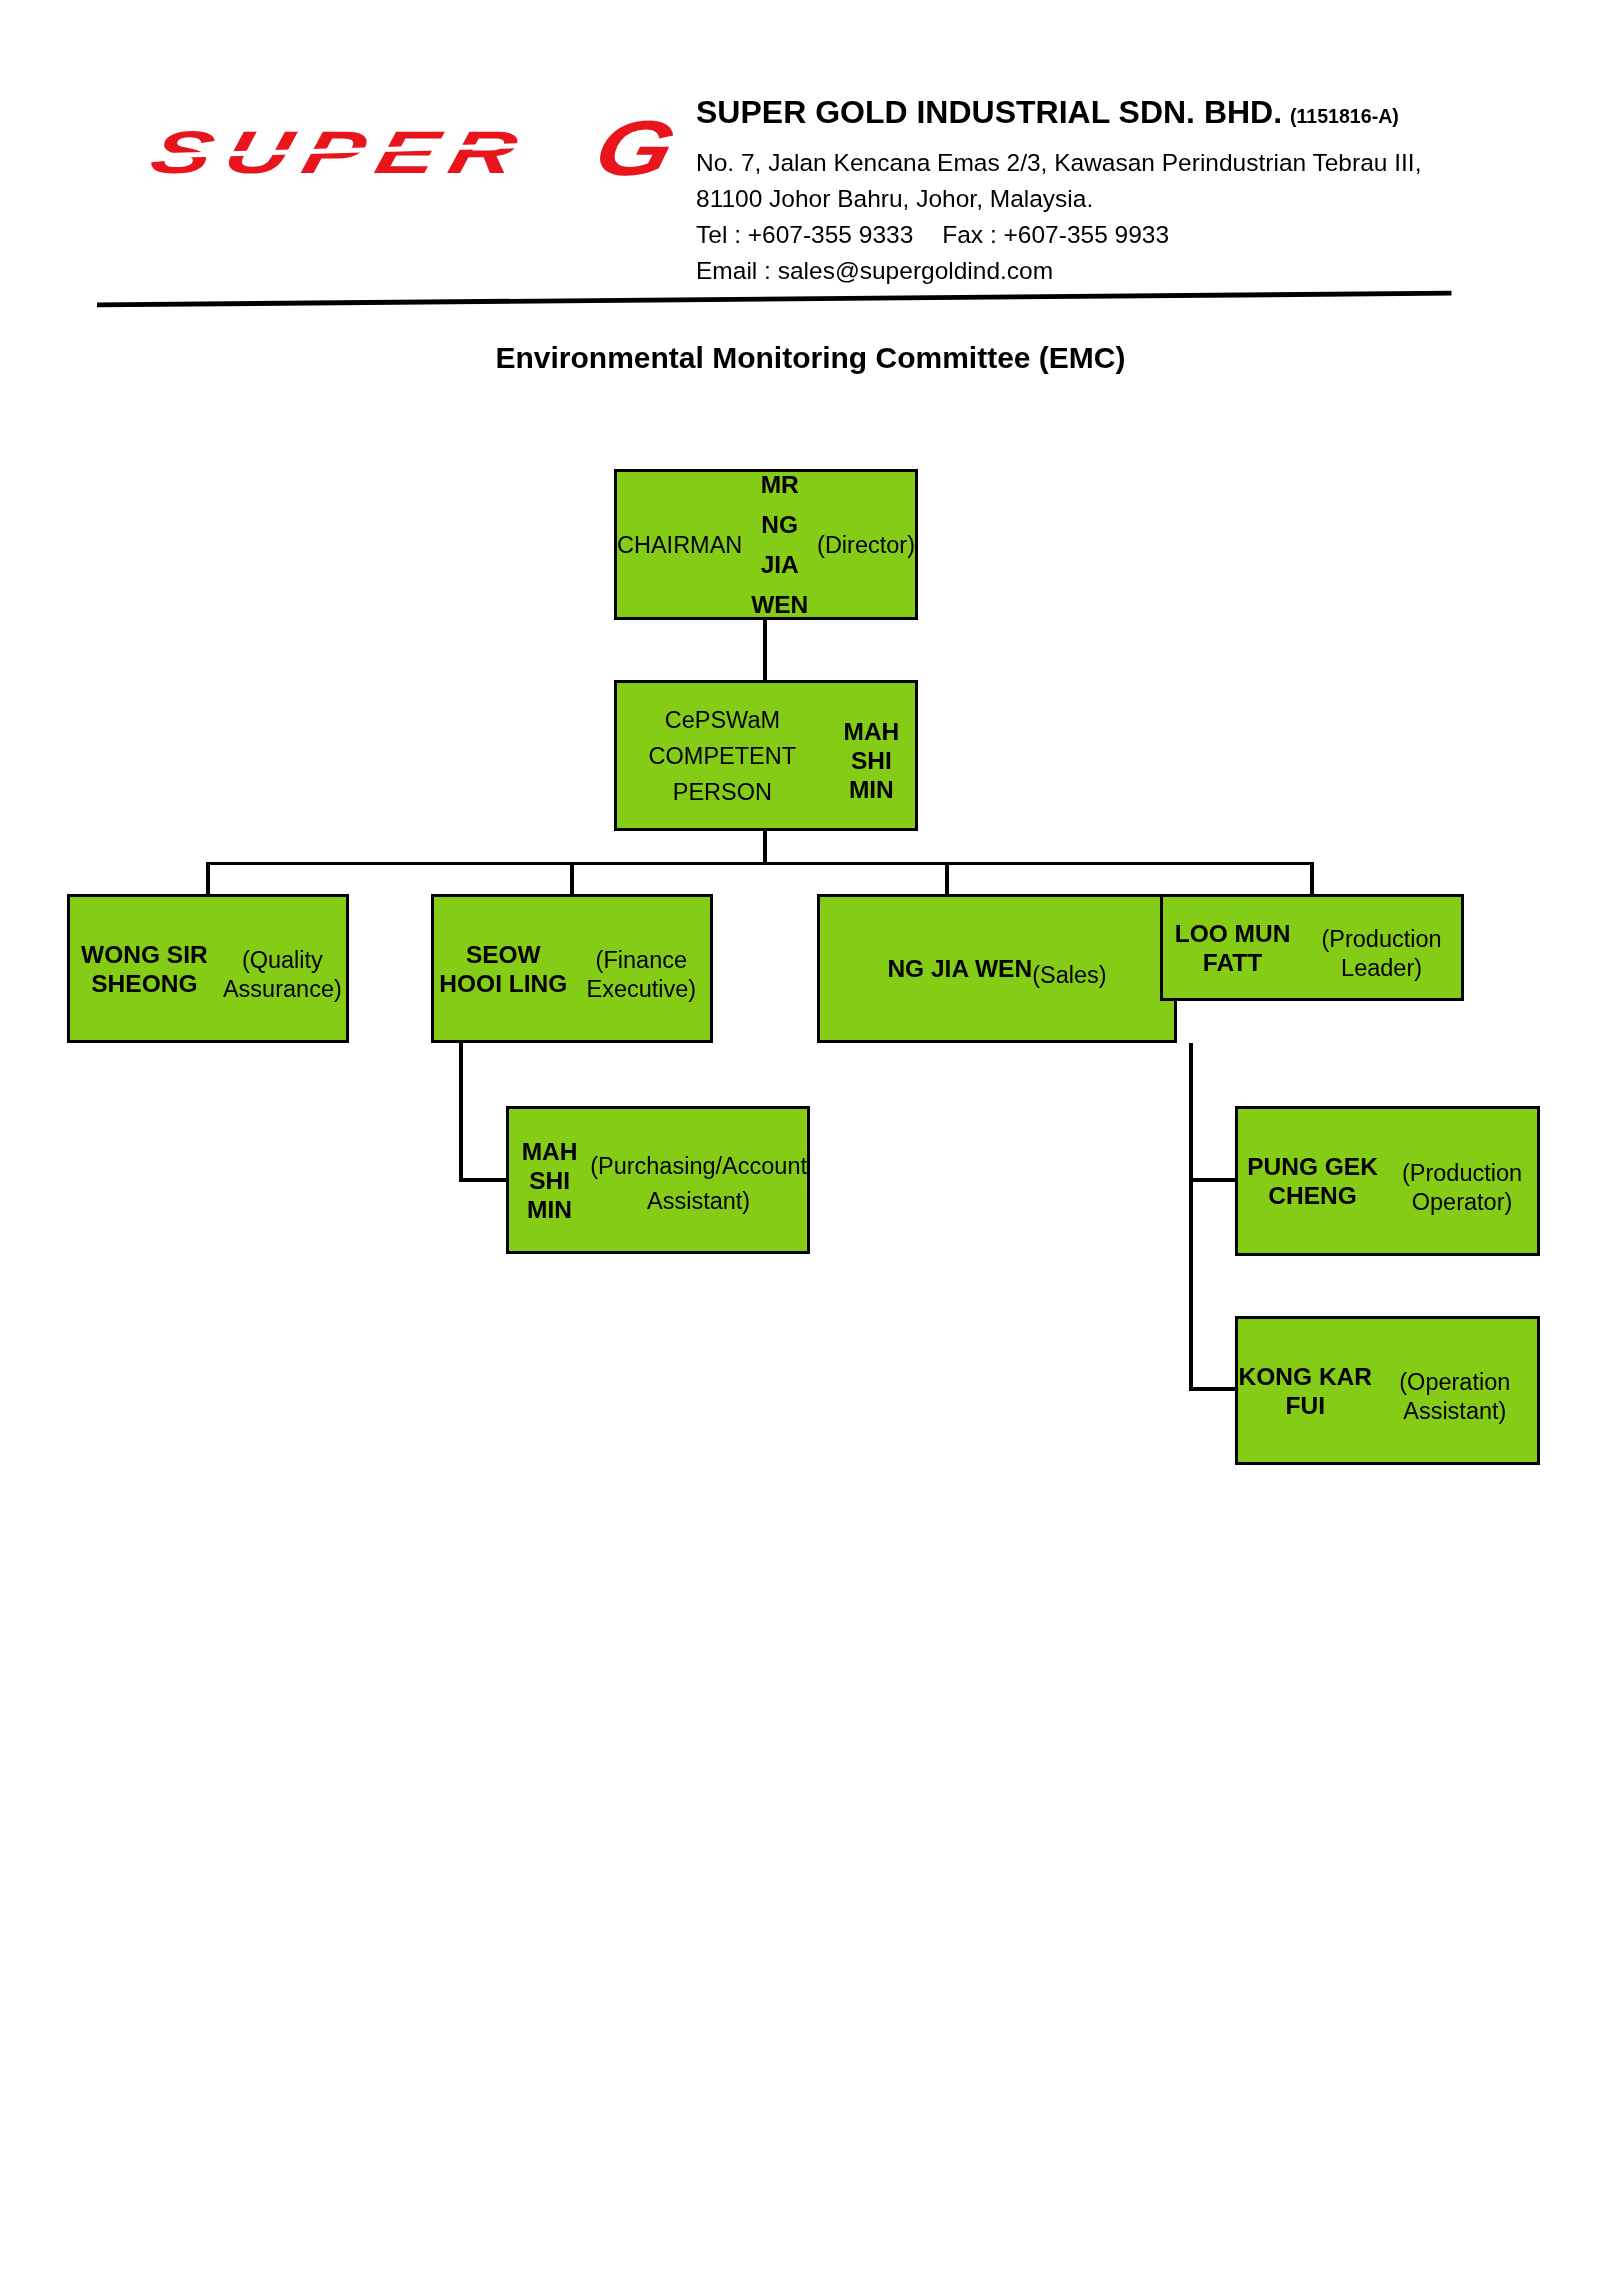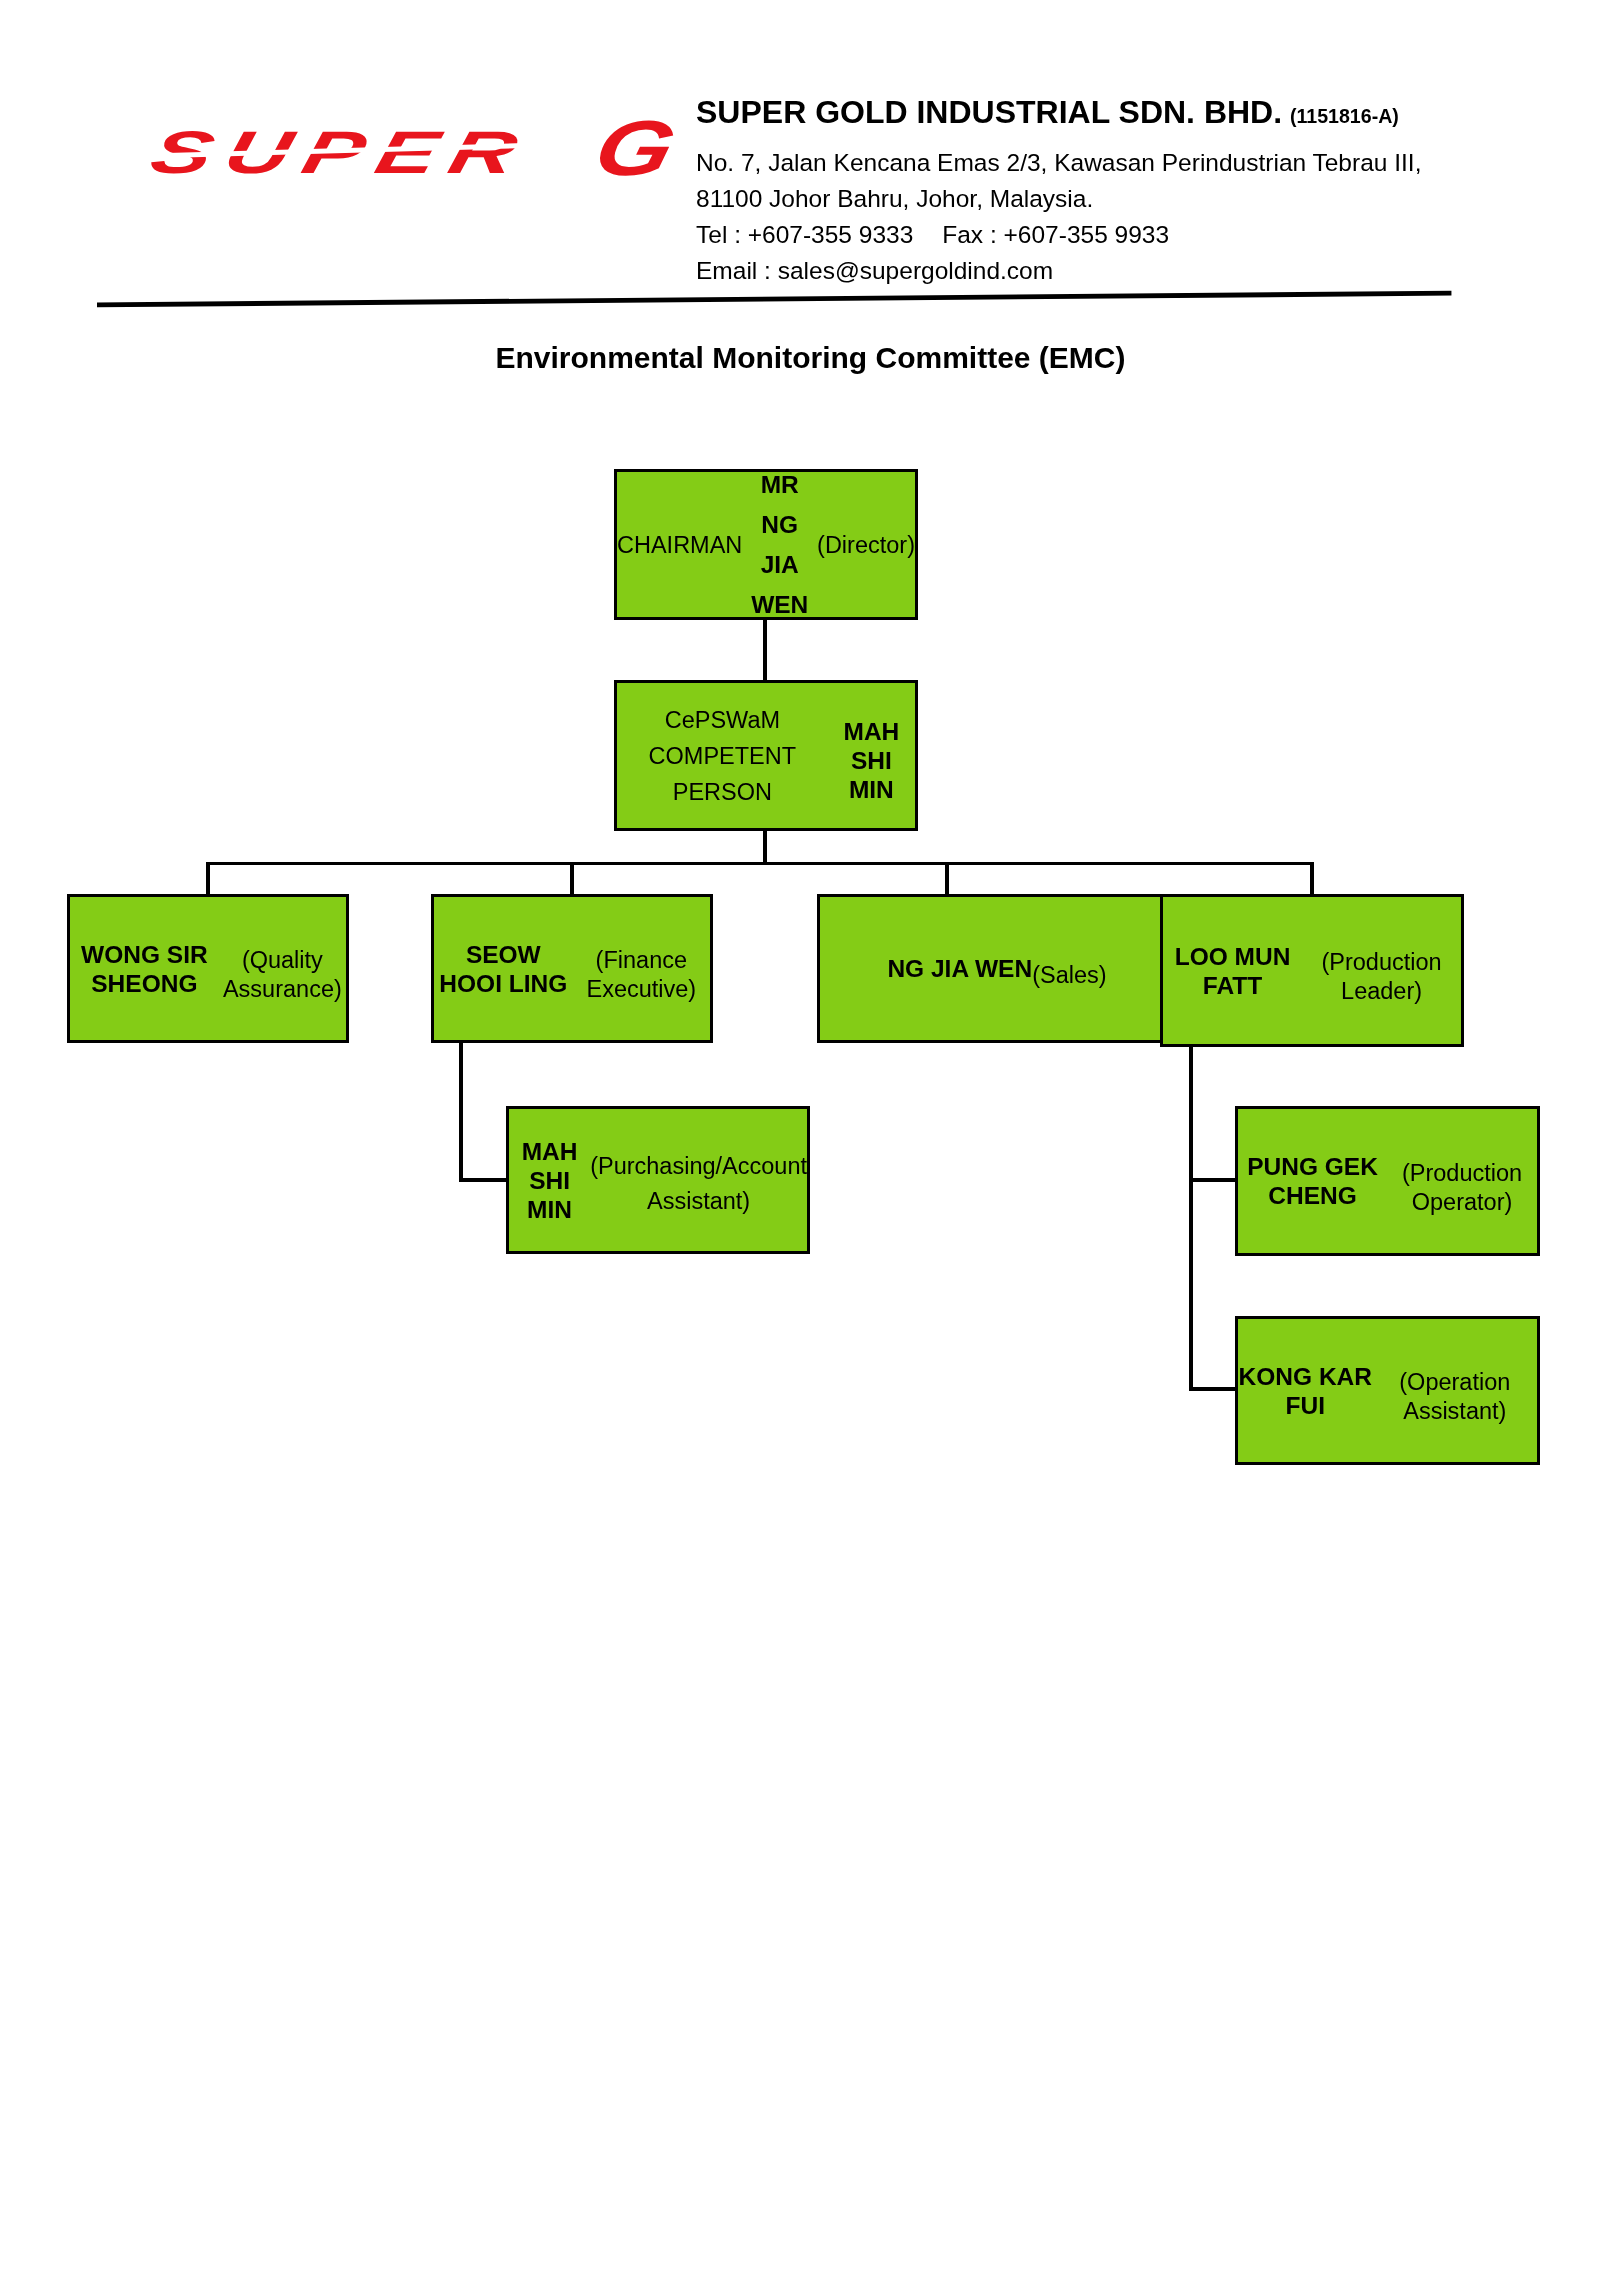--- a/index.html
+++ b/index.html
@@ -65,21 +65,21 @@
   .box-role  { font-size:23.5px; line-height:29px; margin-top:13.7px; }
   .box-role-wrap { font-size:23.5px; line-height:35px; margin-top:7.8px; }
   .wrap-280 { max-width:274px; }
   .lh-37 { line-height:36px; }
 
   .pos-chairman  { left:614px;  top:469px;  width:304px; height:151px; }
   .pos-competent { left:614px;  top:680px;  width:304px; height:151px; }
   .pos-b1 { left:67px;   top:894px;  width:282px; height:149px; }
   .pos-b2 { left:431px;  top:894px;  width:282px; height:149px;justify-content:flex-end; }
   .pos-b3 { left:817px;  top:894px;  width:360px; height:149px; }
-  .pos-b4 { left:1160px; top:894px;  width:304px; height:153px; }
+  .pos-b4 { left:1160px; top:894px;  width:304px; height:107px; }
   .pos-mah  { left:506px;  top:1106px; width:304px; height:148px; }
   .pos-pung { left:1235px; top:1106px; width:305px; height:150px; }
   .pos-kong { left:1235px; top:1316px; width:305px; height:149px; }
 
   
   .lines-overlay {
     position:absolute; left:0; top:0; width:1621px; height:2270px;
     pointer-events:none;
   }
 </style>

